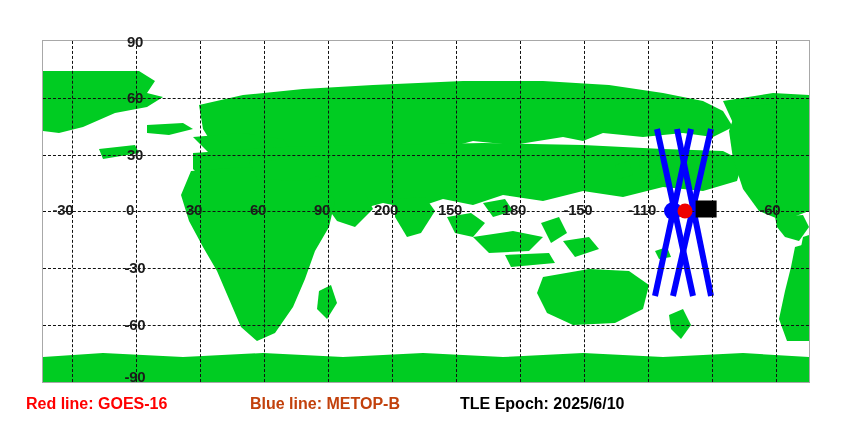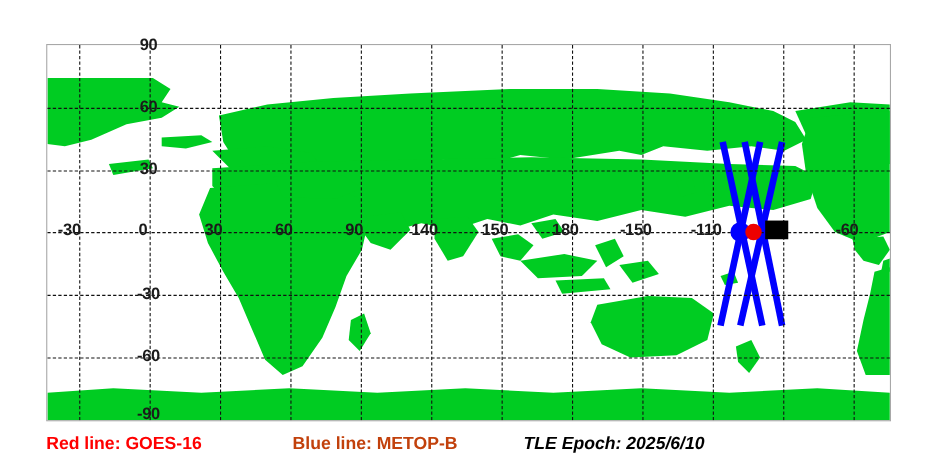--- a/index.html
+++ b/index.html
@@ -50,31 +50,31 @@
     width:18px;height:18px;border-radius:50%;
     background:#0000ff;
   }
   .marker-dot-red{
     width:15px;height:15px;border-radius:50%;
     background:#ee0000;
   }
 
   
   #legend{
-    position:absolute;left:16px;top:392px;width:676px;height:33px;
+    position:absolute;left:0;top:392px;width:676px;height:33px;
   }
   .legend-item{
     position:absolute;top:0;
     font-size:16px;font-weight:bold;
     white-space:nowrap;
     line-height:24px;
   }
   #legend-red{left:26px;color:#ff0000;}
   #legend-blue{left:250px;color:#c2410c;}
-  #legend-epoch{left:460px;color:#000000;font-style:italic;}
+  #legend-epoch{left:460px;color:#000000;}
 </style>
 </head>
 <body>
 
 <div id="app">
 
   <div id="map-frame">
 
     <svg id="map-canvas" viewBox="0 0 766 341" preserveAspectRatio="none">
 
@@ -171,21 +171,21 @@
     <div class="sat-marker" style="left:642px;top:170px;">
       <div class="marker-dot-red"></div>
     </div>
   </div>
 
   <div class="lon-label" style="left:63px;top:209px;">-30</div>
   <div class="lon-label" style="left:130px;top:209px;">0</div>
   <div class="lon-label" style="left:194px;top:209px;">30</div>
   <div class="lon-label" style="left:258px;top:209px;">60</div>
   <div class="lon-label" style="left:322px;top:209px;">90</div>
-  <div class="lon-label" style="left:386px;top:209px;">140</div>
+  <div class="lon-label" style="left:386px;top:209px;">200</div>
   <div class="lon-label" style="left:450px;top:209px;text-align:right;">150</div>
   <div class="lon-label" style="left:514px;top:209px;">180</div>
   <div class="lon-label" style="left:578px;top:209px;">-150</div>
   <div class="lon-label" style="left:642px;top:209px;">-110</div>
   <div class="lon-label" style="left:706px;top:209px;color:#000000;background:#000000;">-90</div>
   <div class="lon-label" style="left:770px;top:209px;">-60</div>
 
   <div class="lat-label" style="left:135px;top:41px;">90</div>
   <div class="lat-label" style="left:135px;top:97px;">60</div>
   <div class="lat-label" style="left:135px;top:154px;">30</div>

